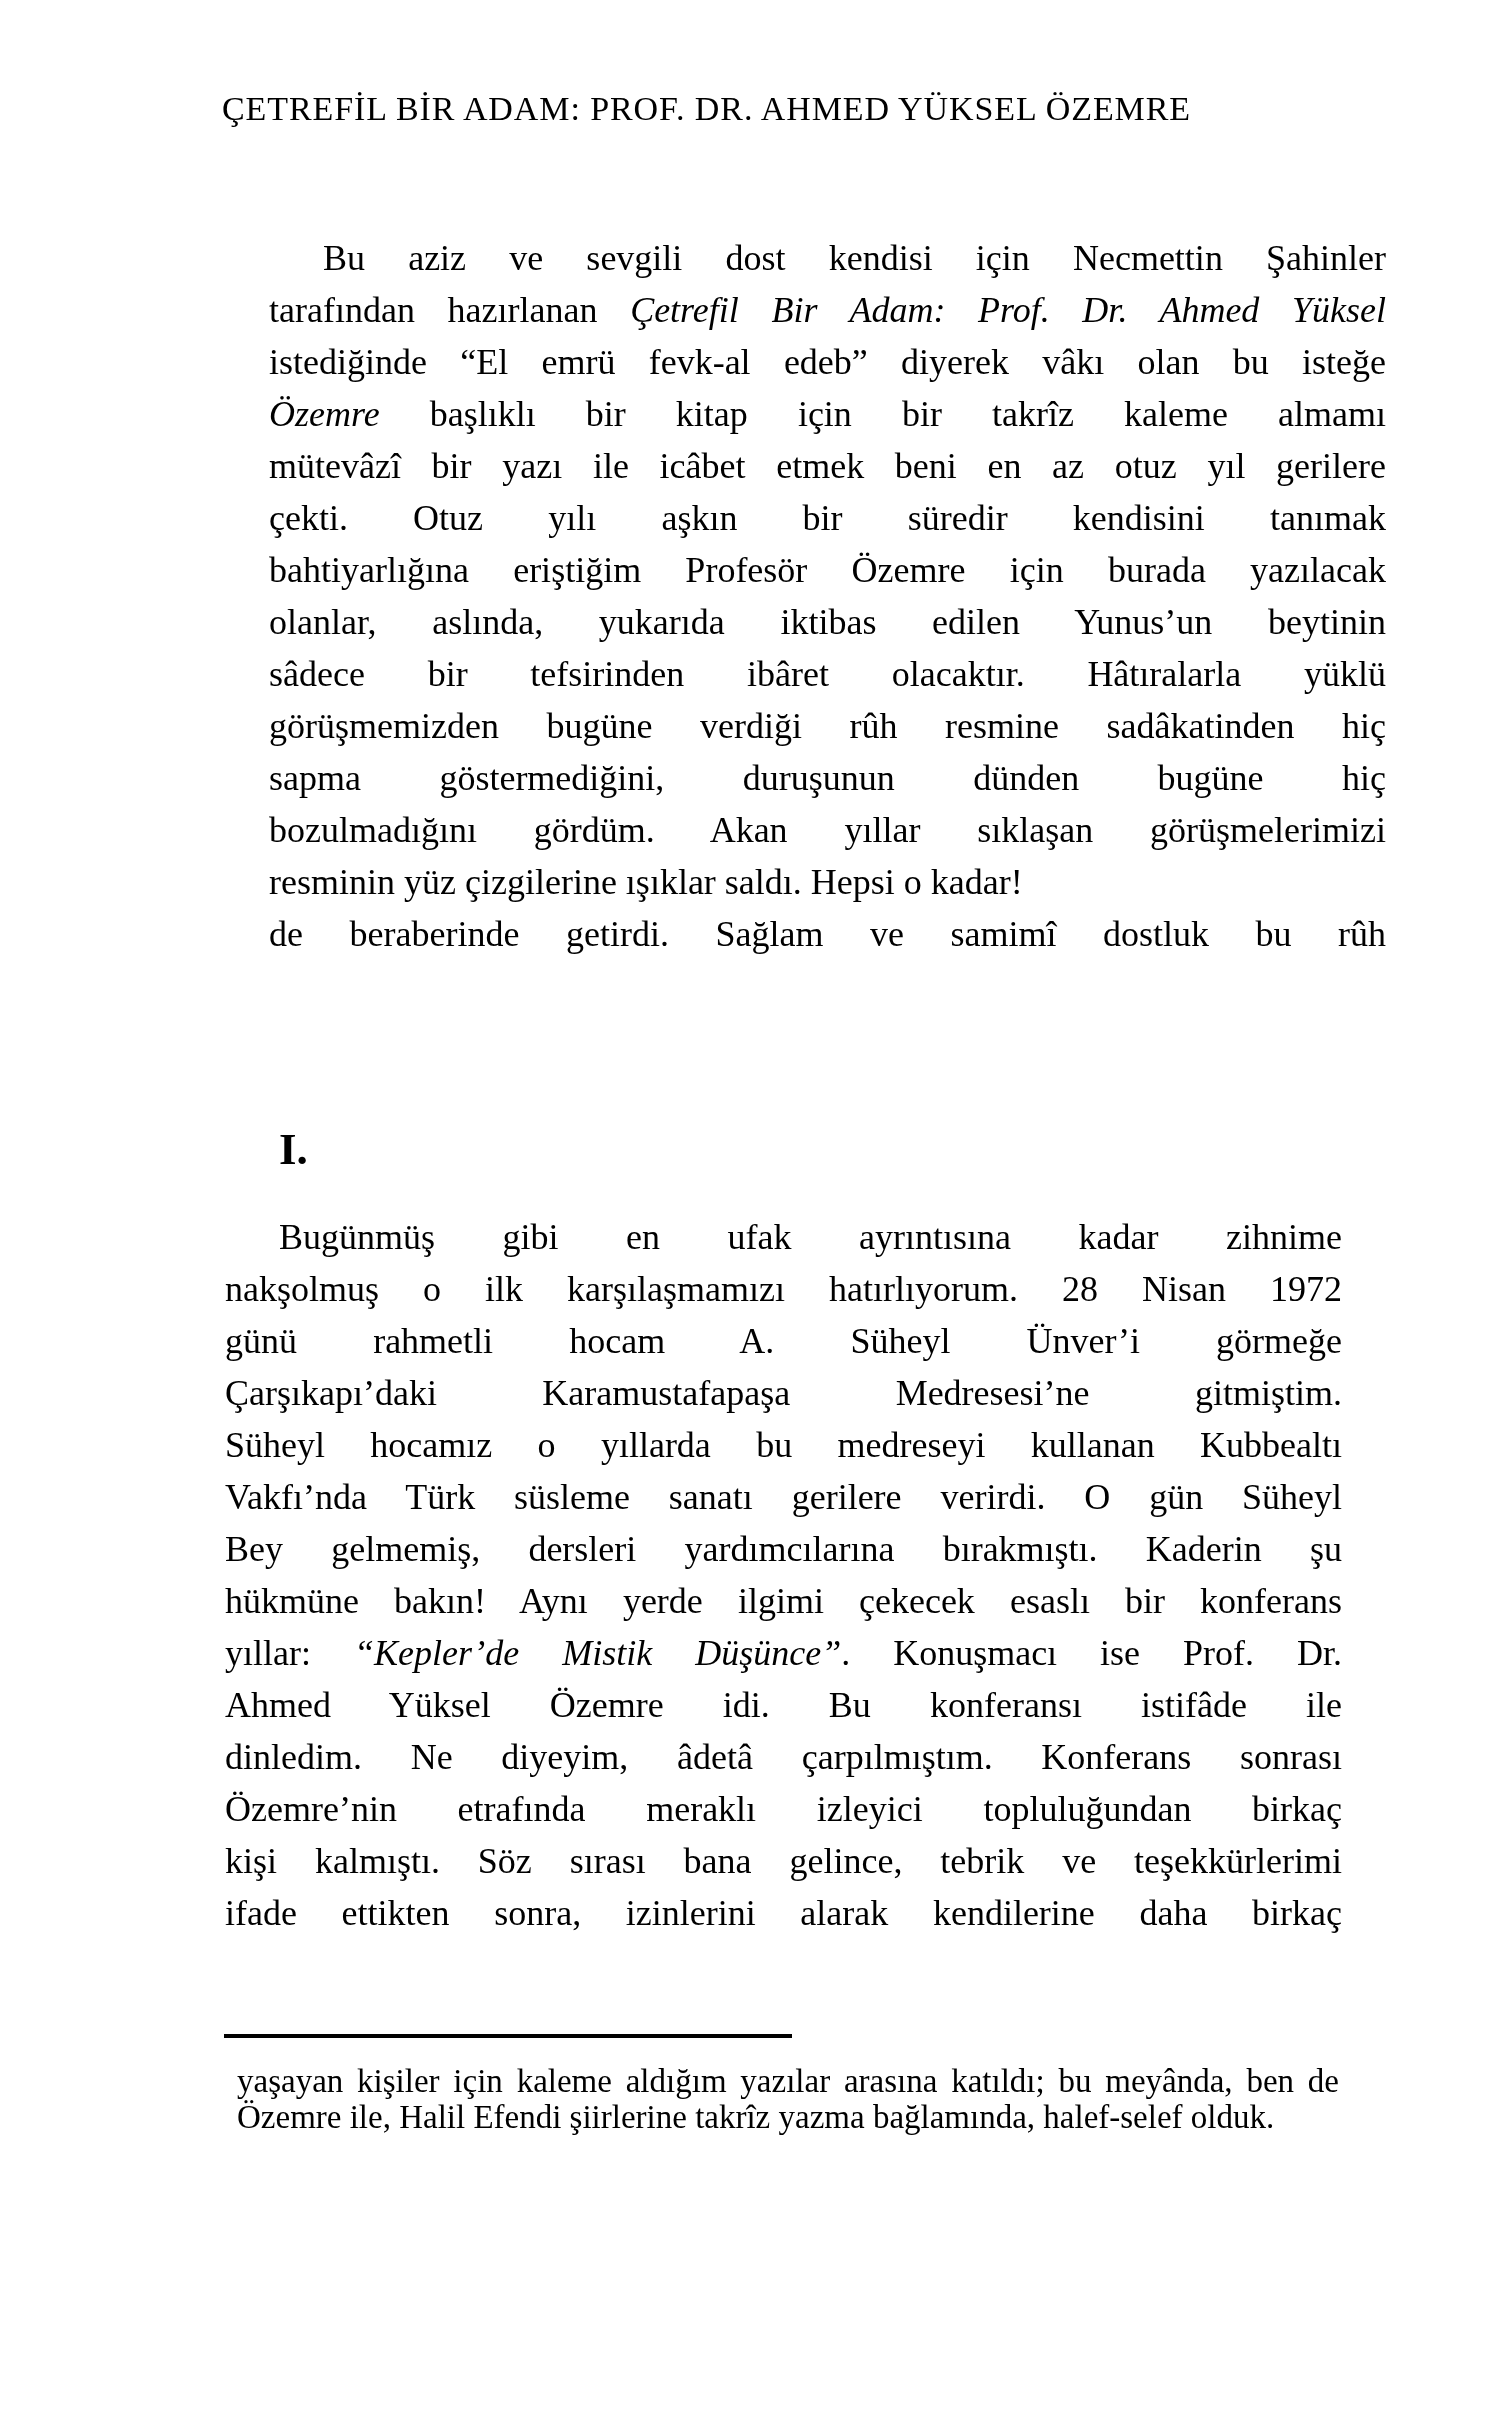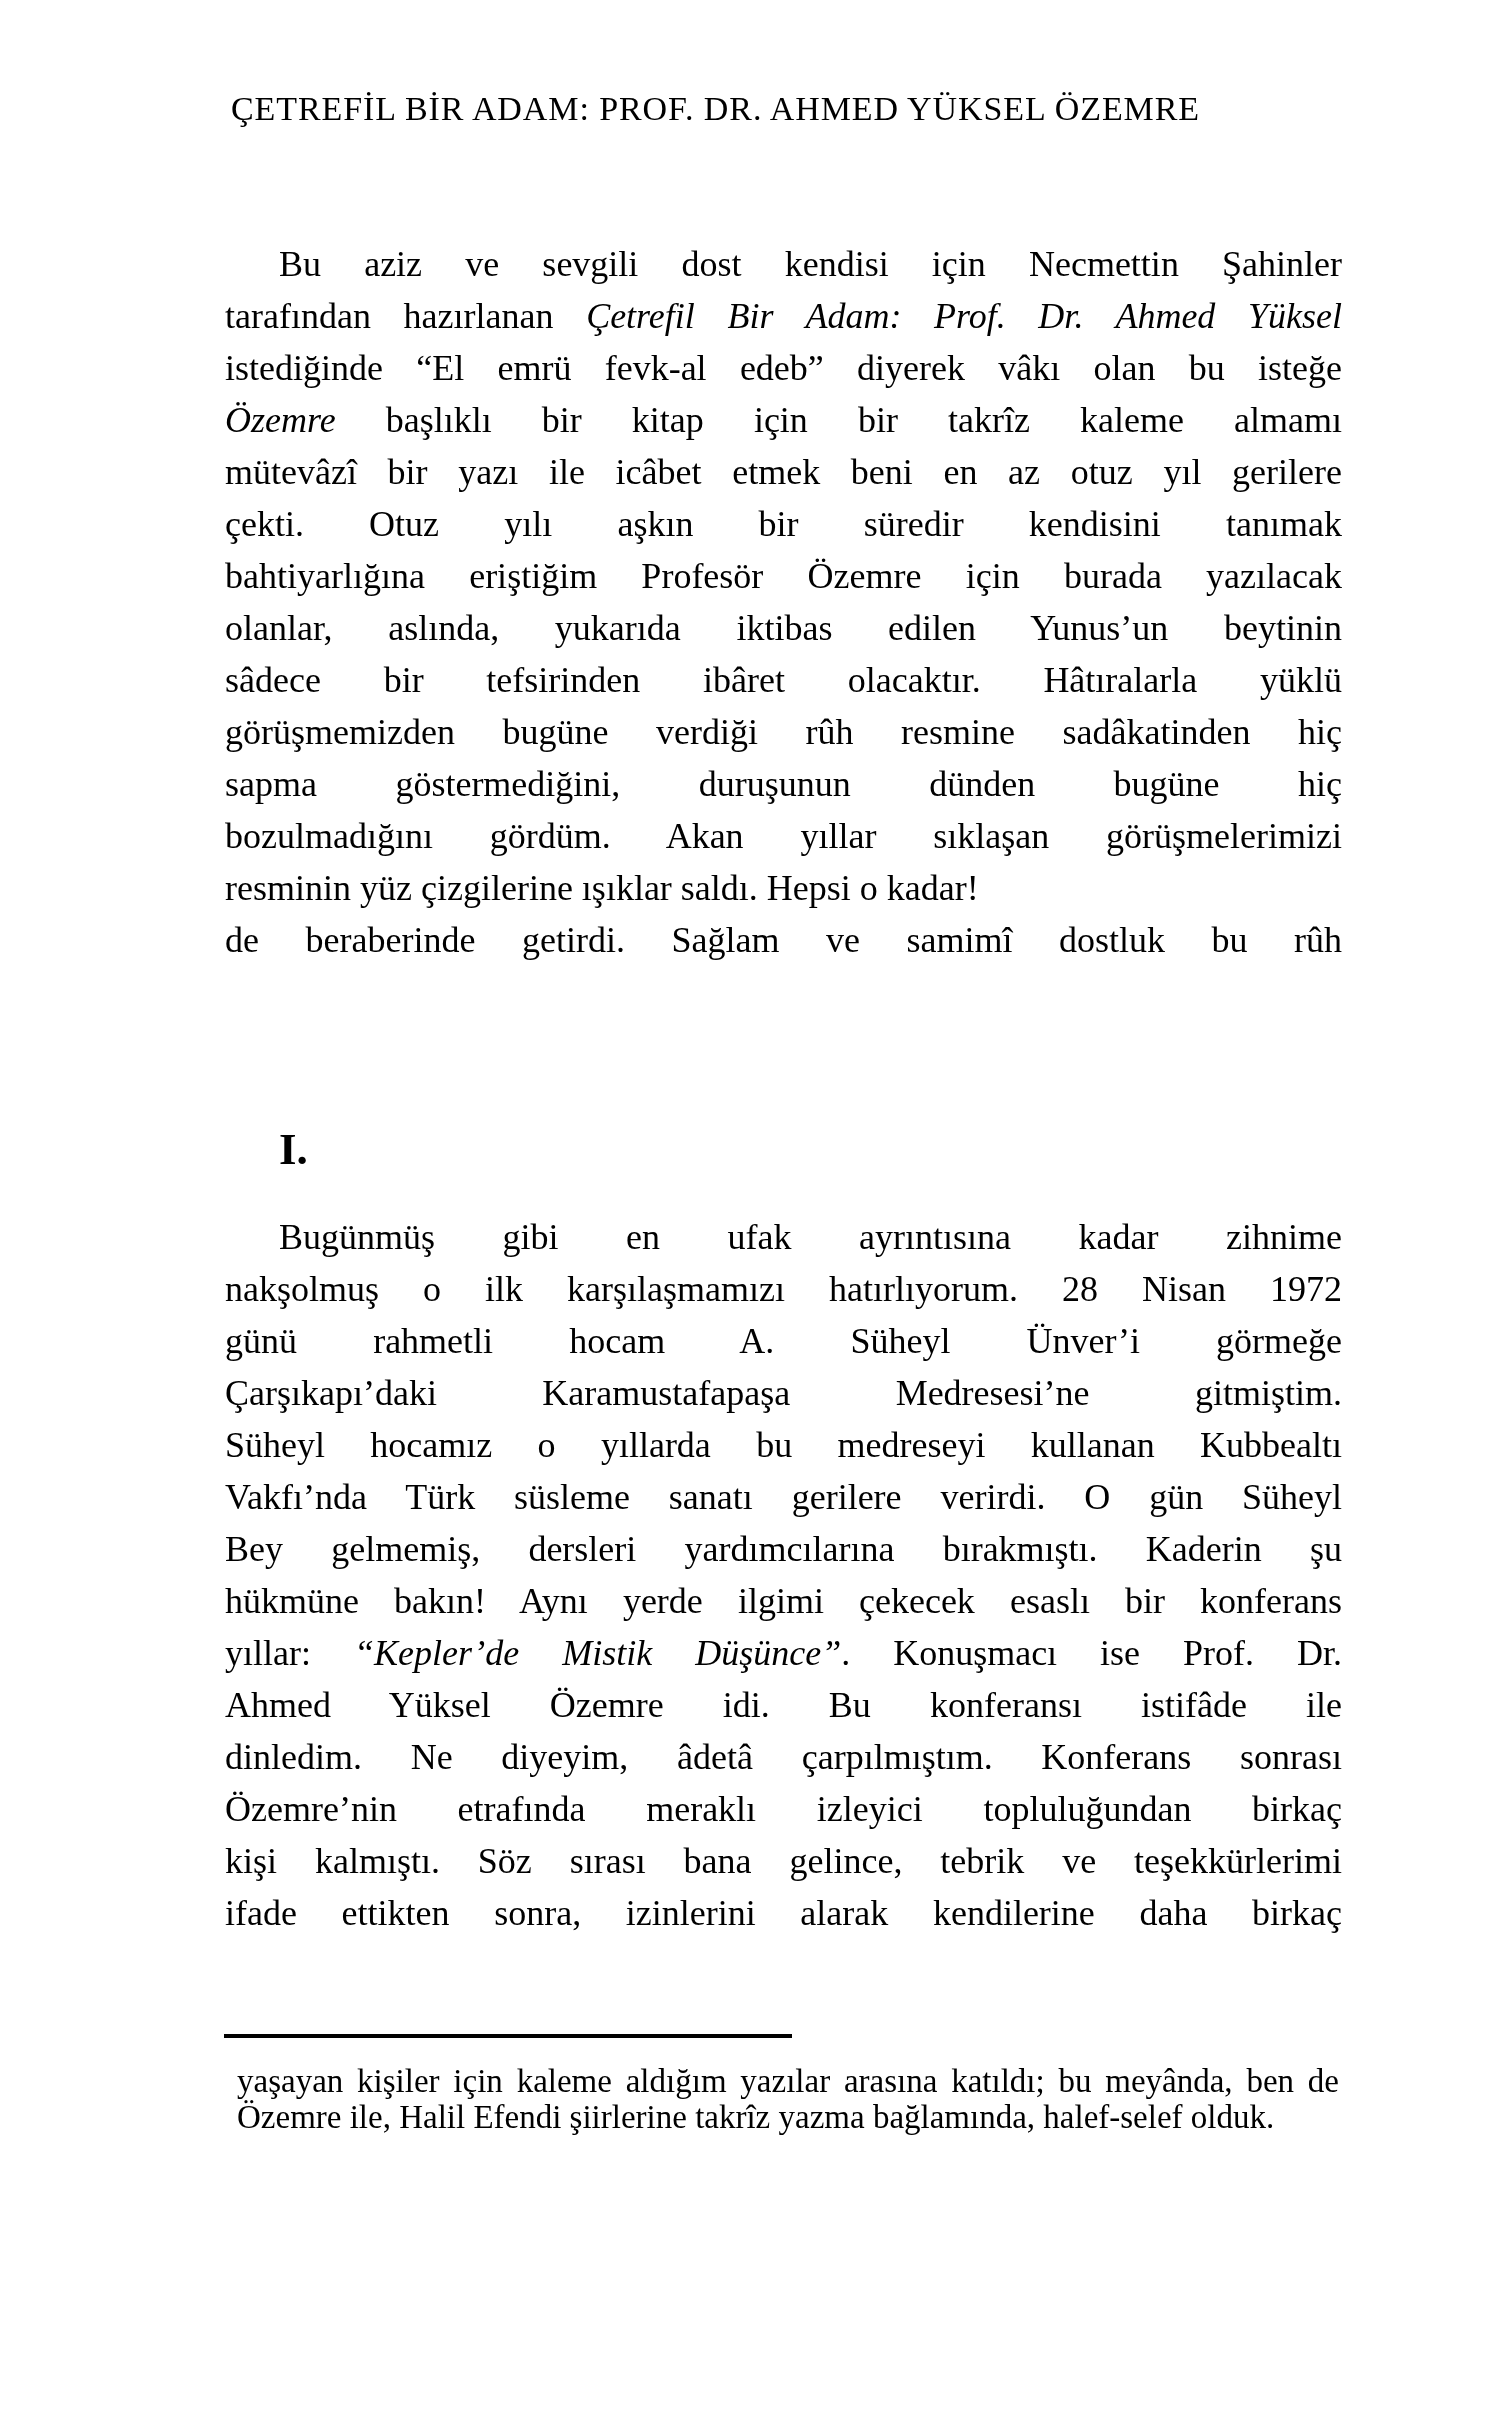--- a/index.html
+++ b/index.html
@@ -8,34 +8,34 @@
     width: 1507px;
     height: 2413px;
     background: #ffffff;
     color: #000000;
     font-family: "Liberation Serif", "DejaVu Serif", serif;
     overflow: hidden;
   }
   .running-header {
     position: absolute;
     top: 90px;
-    left: 231px;
+    left: 222px;
     font-size: 34px;
     line-height: 38px;
     letter-spacing: 0.9px;
     white-space: nowrap;
   }
   .para {
     position: absolute;
     left: 225px;
     width: 1117px;
     font-size: 36px;
     line-height: 52px;
   }
-  #para-1 { top: 238px; }
+  #para-1 { top: 232px; margin-left: 44px; }
   #para-2 { top: 1211px; }
   .line { min-height: 52px; }
   .line.just { text-align: justify; text-align-last: justify; }
   .line.indent { padding-left: 54px; }
   .em { font-style: italic; }
   .section-heading {
     position: absolute;
     top: 1123px;
     left: 279px;
     font-size: 45px;

